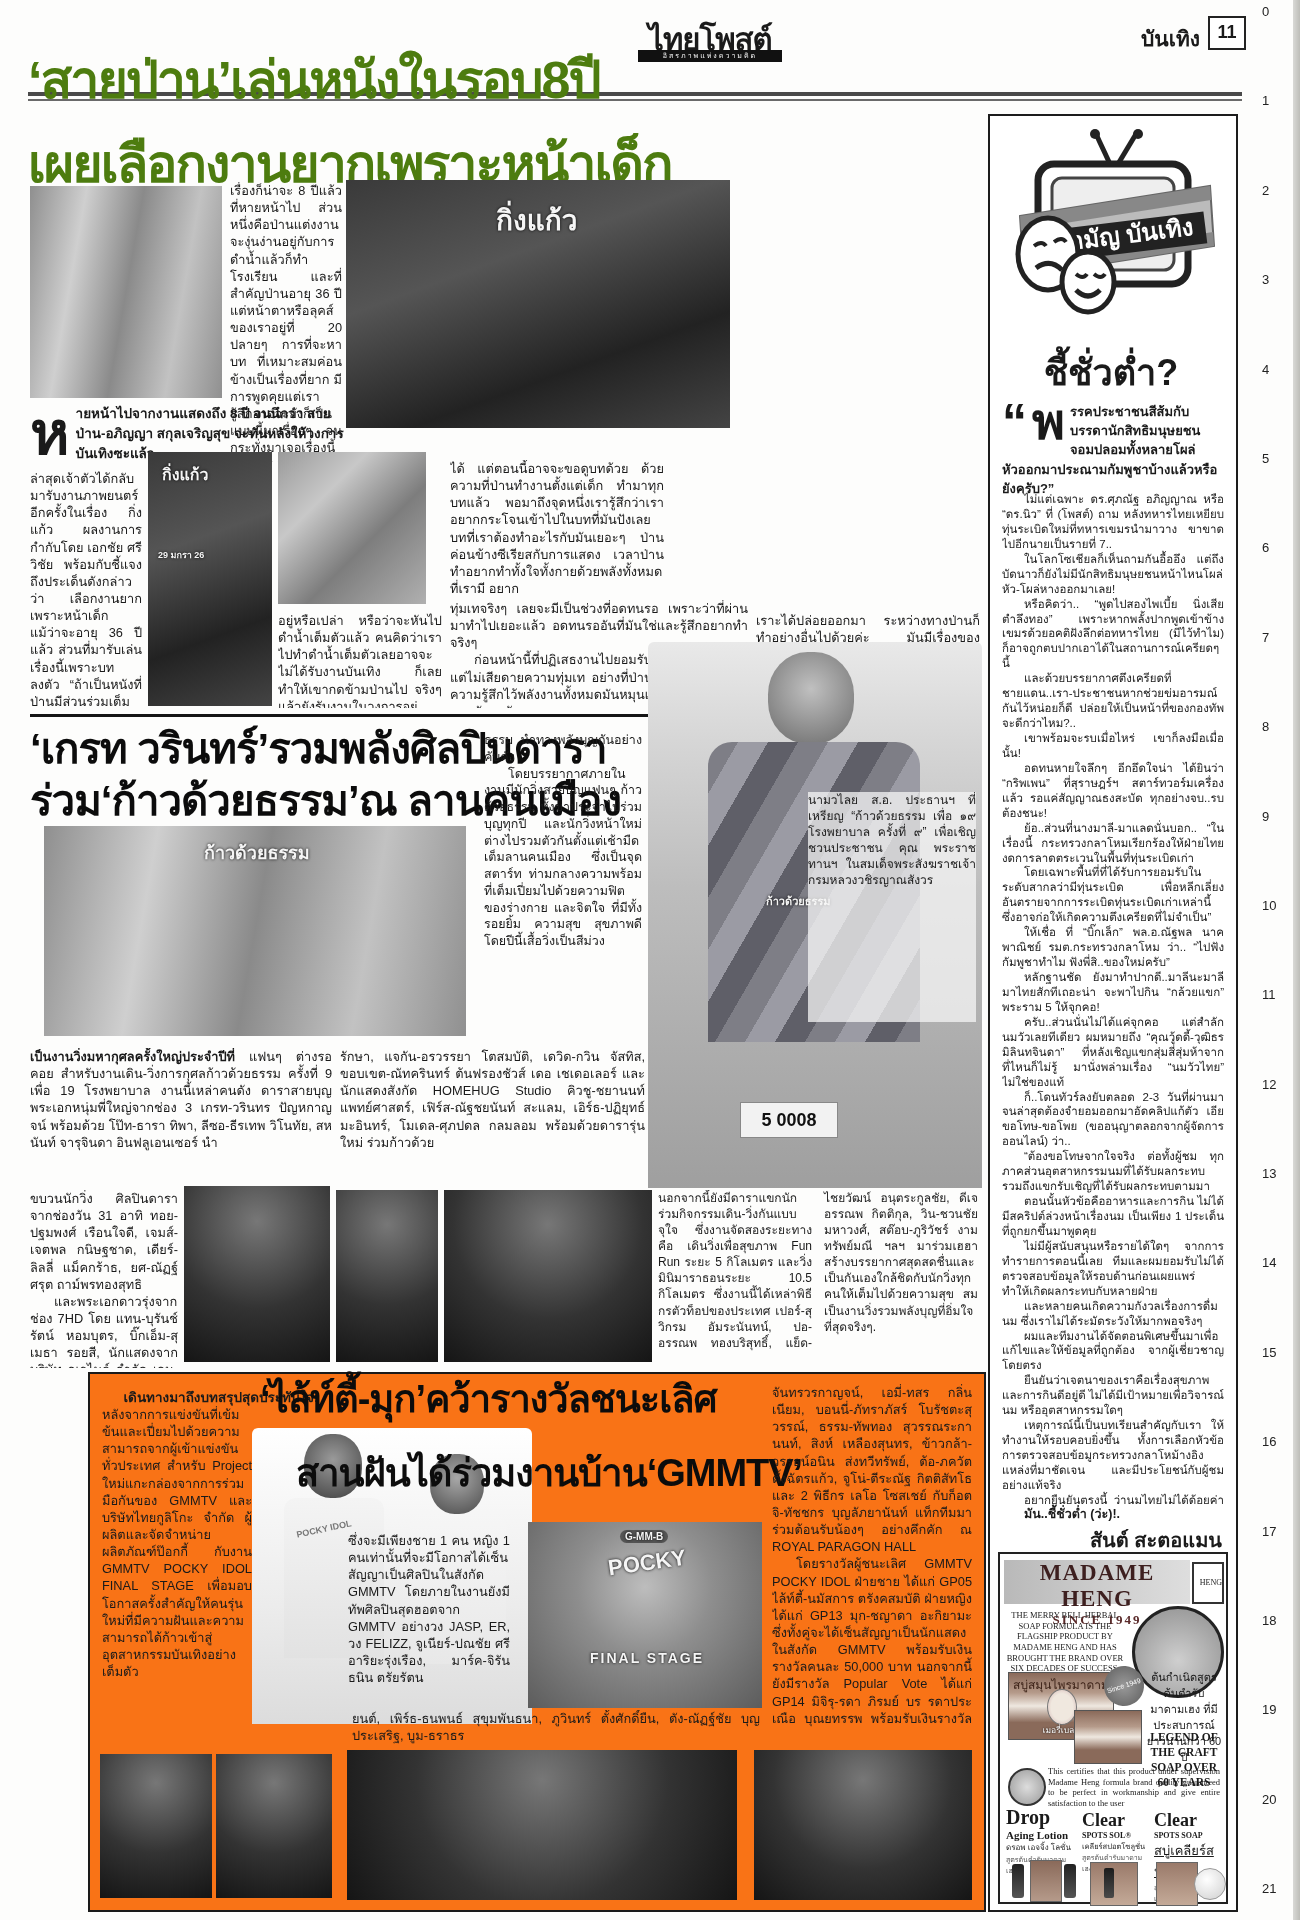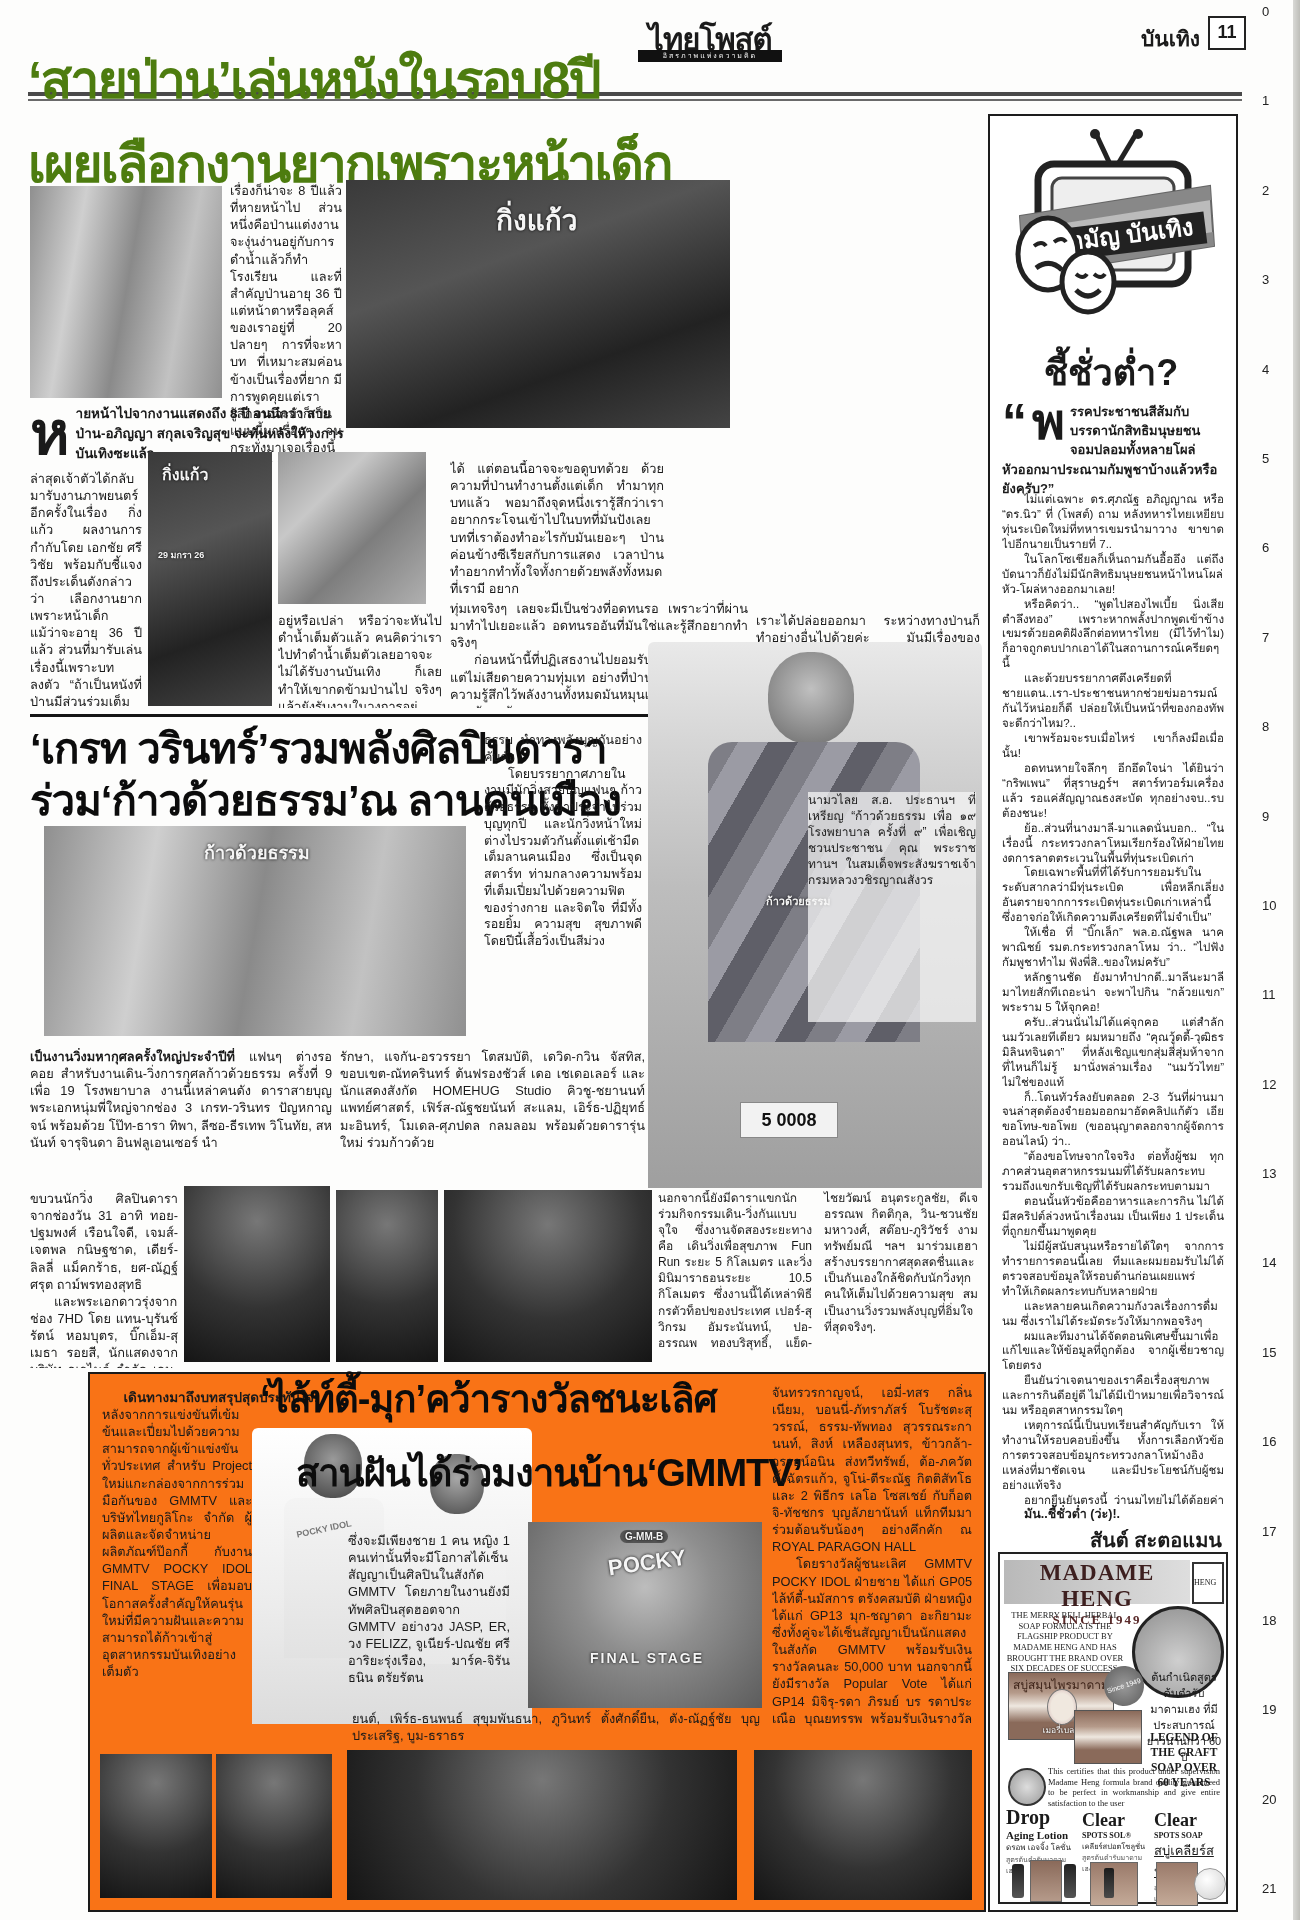--- a/index.html
+++ b/index.html
@@ -37,21 +37,21 @@
   .vhead{font-size:36px;font-weight:900;text-align:center;}
   .vp{font-size:11.5px;line-height:1.3;text-align:justify;text-indent:22px;}
   .vlead{font-size:13px;font-weight:bold;line-height:1.4;text-align:justify;}
   .vq{float:left;font-size:50px;font-weight:900;line-height:.8;padding-right:5px;}
   .byline{font-size:20px;font-weight:900;text-align:right;}
   
   .adbox{border:2px solid #222;background:#fff;}
   .adhead{background:linear-gradient(90deg,#b9b9b9,#dedede);}
   .adbrand{font-family:"Liberation Serif","DejaVu Serif",serif;font-weight:bold;font-size:23px;color:#3d1f1f;text-align:center;letter-spacing:1px;}
   .adsince{font-family:"Liberation Serif","DejaVu Serif",serif;font-weight:bold;font-size:13px;color:#5a2a2a;text-align:center;letter-spacing:2px;}
-  .adseal{border:2px solid #333;background:#fff;font-size:8px;text-align:left;font-family:"Liberation Serif",serif;}
+  .adseal{border:2px solid #333;background:#fff;font-size:8px;text-align:right;font-family:"Liberation Serif",serif;}
   .adtiny{font-family:"Liberation Serif","DejaVu Serif",serif;font-size:8.5px;line-height:1.25;text-align:center;color:#222;}
   .adthai{font-size:11px;line-height:1.45;text-align:center;}
   .adlegend{font-family:"Liberation Serif","DejaVu Serif",serif;font-size:11.5px;font-weight:bold;text-align:center;line-height:1.3;}
   .adcert{font-family:"Liberation Serif","DejaVu Serif",serif;font-size:8.5px;line-height:1.25;text-align:justify;}
   .pname{font-family:"Liberation Serif","DejaVu Serif",serif;font-weight:bold;}
   .ruler-num{height:89.4px;font-size:13px;color:#222;}
   .soapbox{background:linear-gradient(180deg,#8a6a5a,#b59a8a 30%,#efe8e0 50%,#8a6a5a 75%);border:1px solid #555;}
   .oval{background:radial-gradient(ellipse at center,#f0e8df 55%,#caa 100%);border:1px solid #777;border-radius:50%;}
 </style>
 </head>

